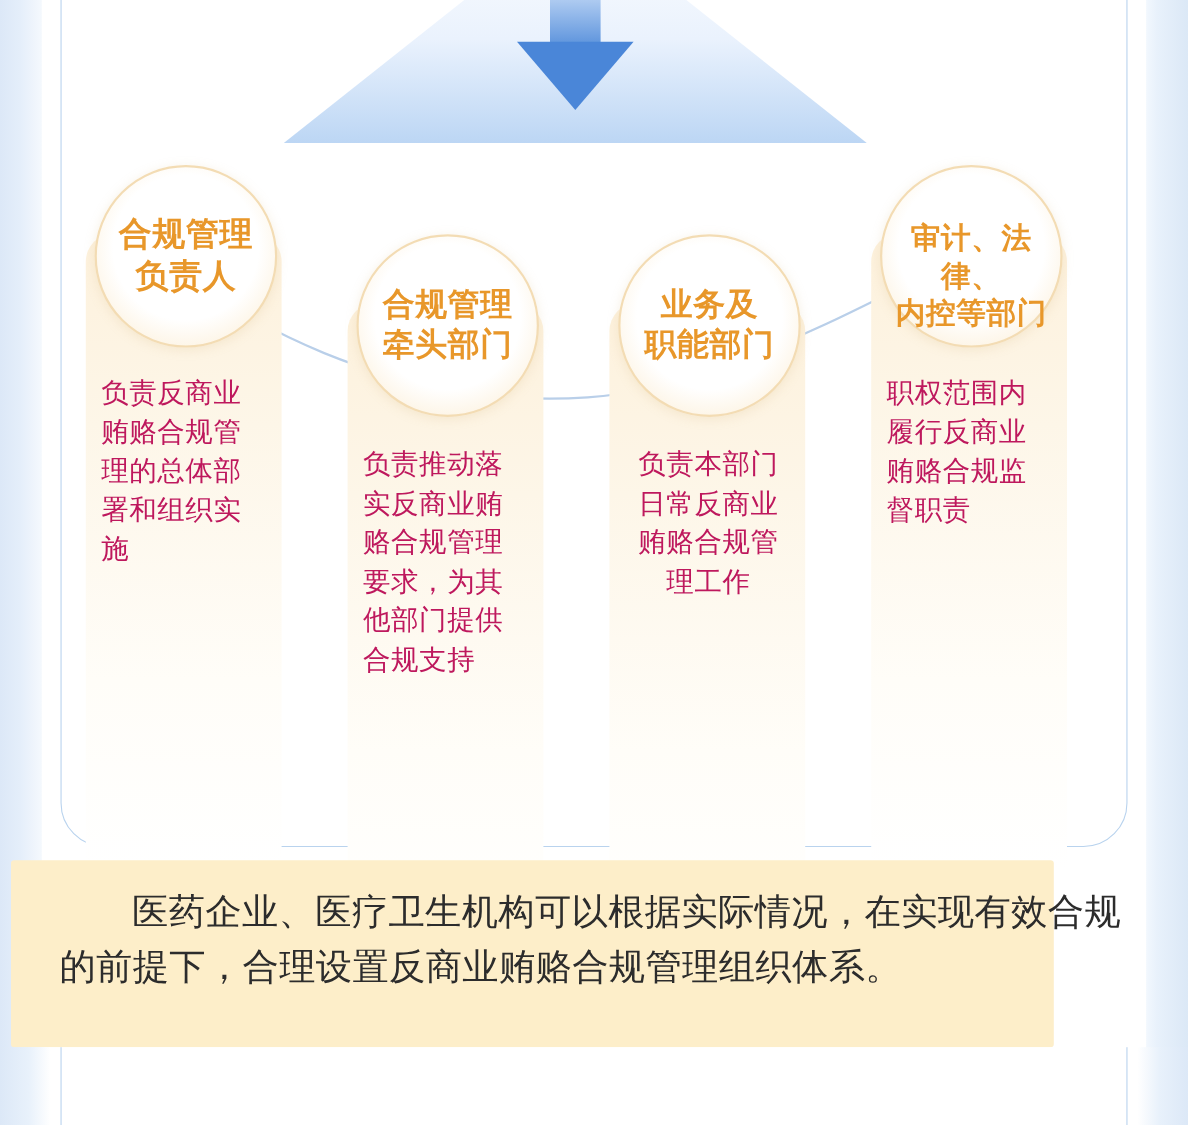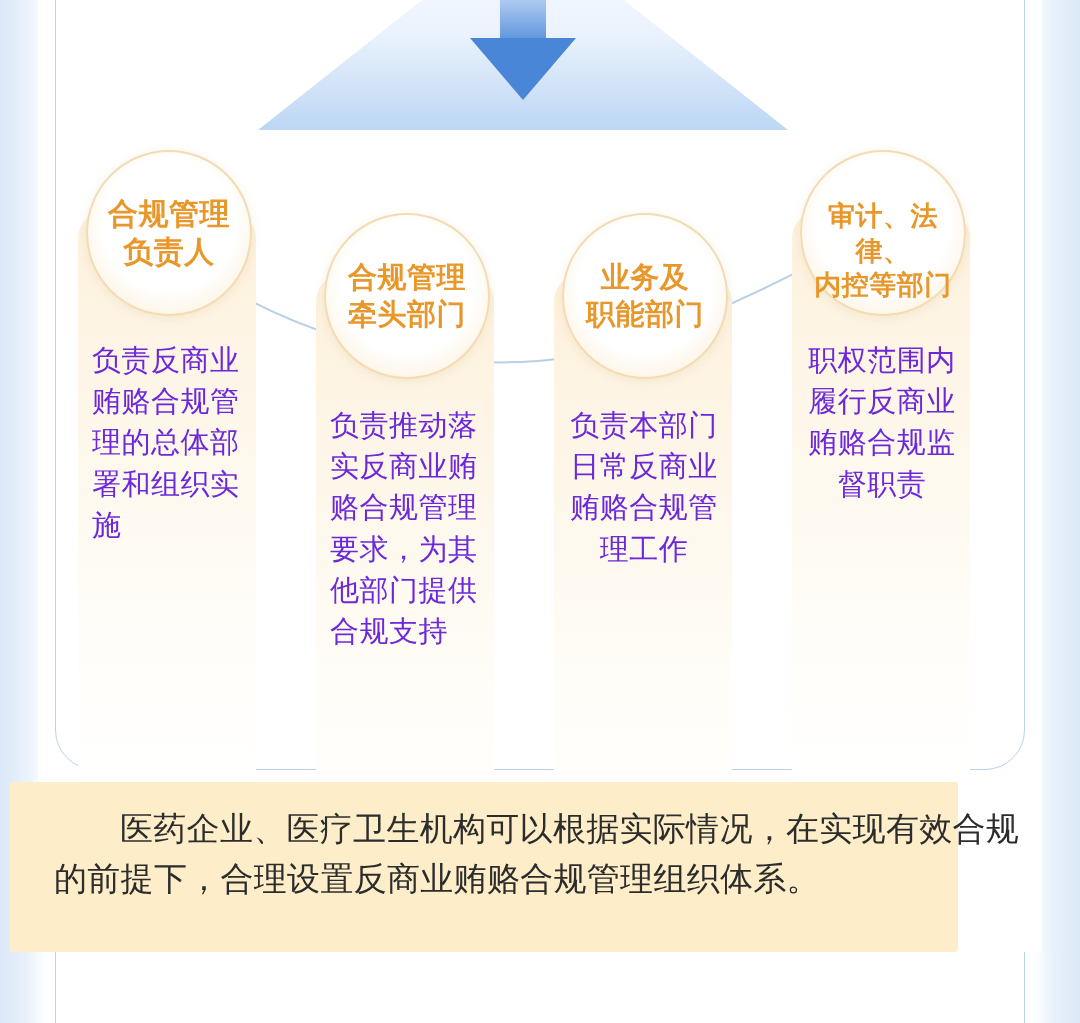--- a/index.html
+++ b/index.html
@@ -108,43 +108,43 @@
     font-weight: bold;
     line-height: 1.28;
     text-align: center;
     letter-spacing: 0.5px;
     white-space: pre-line;
   }
   .desc {
     position: absolute;
     left: 14px;
     width: 152px;
-    color: #6d28d9;
-    font-size: 29px;
+    color: #be185d;
+    font-size: 25px;
     line-height: 1.42;
     letter-spacing: 0.5px;
     white-space: pre-line;
   }
 
   
   #col-0 { left: 78px;  top: 150px; }
   #col-0 .panel { height: 580px; }
   #col-0 .desc  { top: 190px; }
 
   #col-1 { left: 316px; top: 213px; }
   #col-1 .panel { height: 582px; }
   #col-1 .desc  { top: 192px; }
 
   #col-2 { left: 554px; top: 213px; }
   #col-2 .panel { height: 582px; }
   #col-2 .desc  { top: 192px; text-align: center; }
 
   #col-3 { left: 792px; top: 150px; }
   #col-3 .panel { height: 580px; }
-  #col-3 .desc  { top: 190px; text-align: center; }
+  #col-3 .desc  { top: 190px; }
 
   #col-3 .bubble-text { font-size: 27px; margin-top: 36px; }
   #col-1 .bubble-text,
   #col-2 .bubble-text { font-size: 29px; }
 
   
   .note-band {
     position: absolute;
     left: 10px;
     top: 782px;

